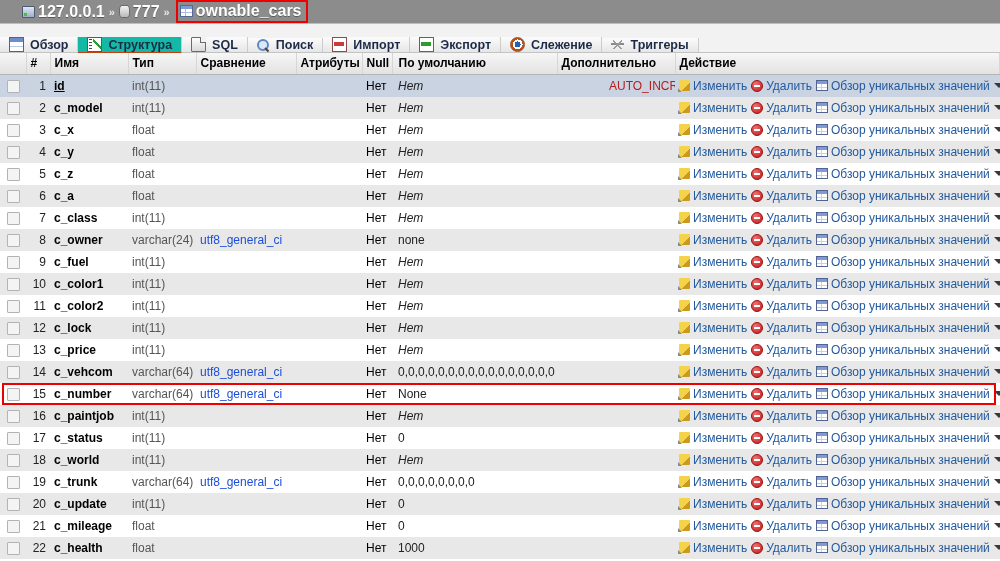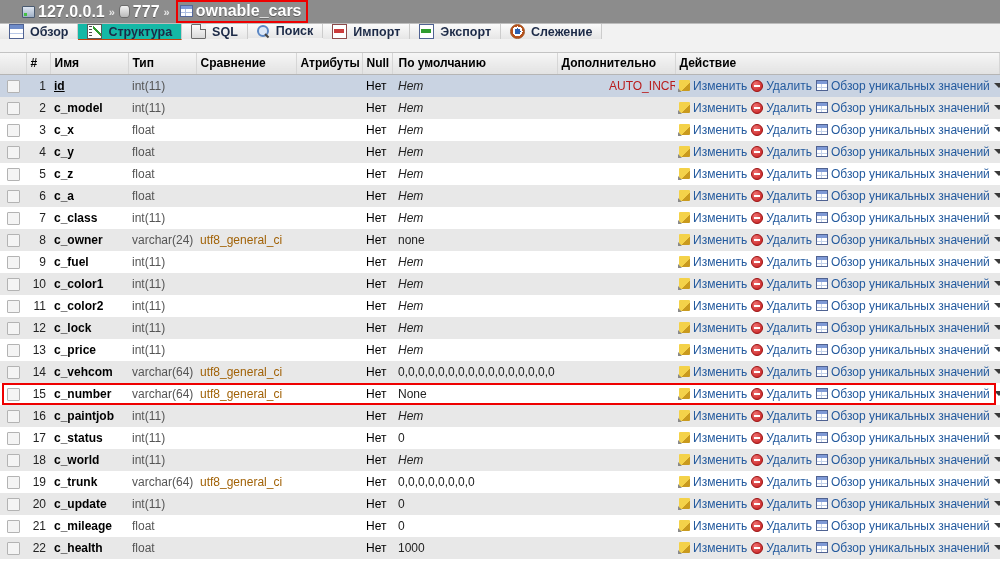--- a/index.html
+++ b/index.html
@@ -86,21 +86,21 @@
     background-size: 100% 3px, 100% 1px, 1px 100%;
     background-position: 0 0, 0 6px, 4px 0;
     background-repeat: no-repeat;
   }
 
   
   .tab-bar {
     height: 29px;
     background: #f2f2f2;
     display: flex;
-    align-items: flex-start;
+    align-items: flex-end;
     border-bottom: 1px solid #c3c3c3;
     box-sizing: border-box;
   }
   .tab {
     display: flex;
     align-items: center;
     padding: 0 9px;
     font-size: 12.5px;
     font-weight: bold;
     color: #1c2a47;
@@ -274,21 +274,21 @@
   }
   tr.row-odd  td { background: #ffffff; }
   tr.row-even td { background: #e8e8e8; }
   tr.row-pk   td { background: #c9d3e2; }
   tr.row-marked td { background: #ffffff; }
 
   .col-chk   { width: 26px; text-align: center; }
   .col-num   { width: 24px; text-align: right; color:#222; }
   .col-name  { width: 78px; font-weight: bold; }
   .col-type  { width: 68px; color: #555555; }
-  .col-coll  { width: 100px; color: #a16207; }
+  .col-coll  { width: 100px; color: #1d4ed8; }
   .col-attr  { width: 66px; color: #555555; }
   .col-null  { width: 30px; text-align: right; padding-right:6px !important;}
   .col-def   { width: 165px; padding-left: 6px !important; }
   .col-extra { width: 118px; }
   .col-act   { width: auto; }
 
   .chk {
     width: 11px; height: 11px;
     border: 1px solid #b3b3b3;
     background: #f4f4f4;
@@ -420,20 +420,24 @@
       <span class="tab-label">Импорт</span>
     </div>
     <div class="tab">
       <span class="ti ti-export"></span>
       <span class="tab-label">Экспорт</span>
     </div>
     <div class="tab">
       <span class="ti ti-track"></span>
       <span class="tab-label">Слежение</span>
     </div>
+    <div class="tab">
+      <span class="ti ti-trigger"></span>
+      <span class="tab-label">Триггеры</span>
+    </div>
   </div>
 
 <div class="table-wrap">
   <table class="struct-table">
     <thead>
       <tr>
         <th class="col-chk"></th>
         <th class="col-num">#</th>
         <th class="col-name">Имя</th>
         <th class="col-type">Тип</th>

